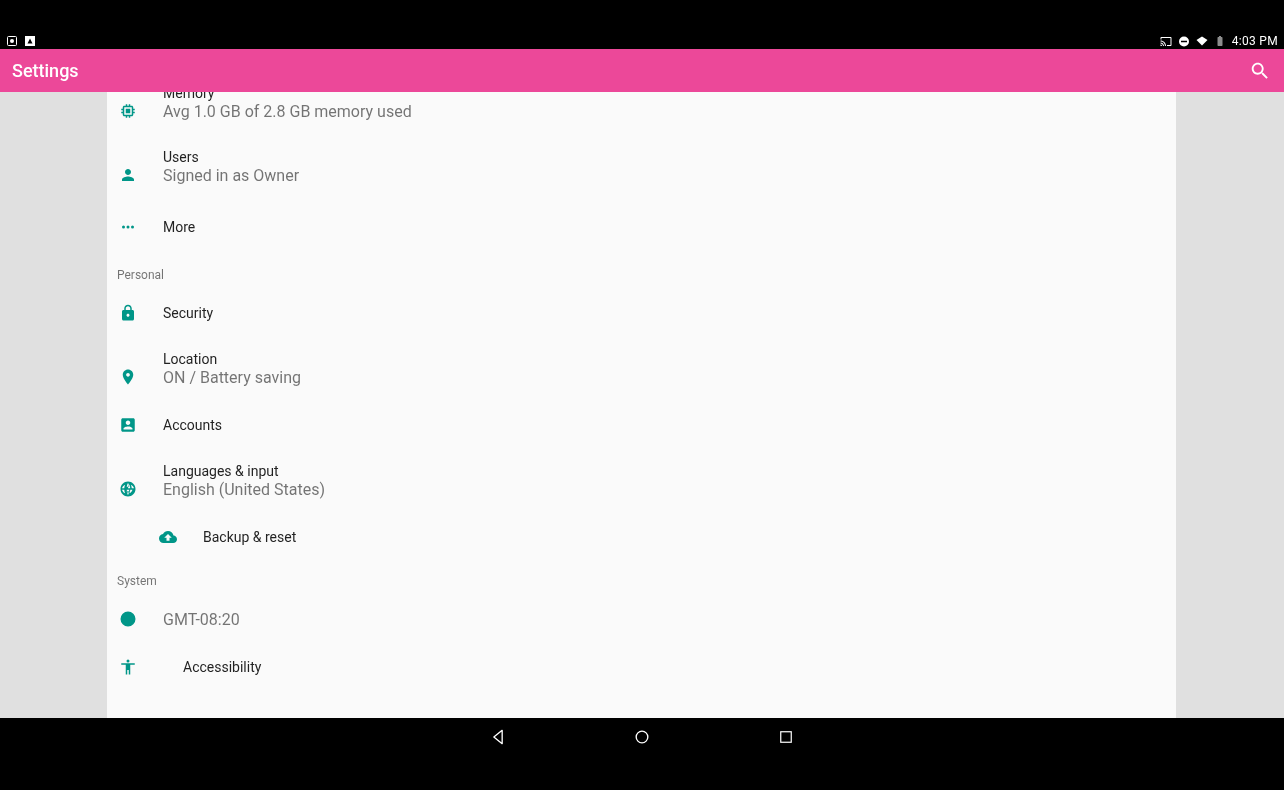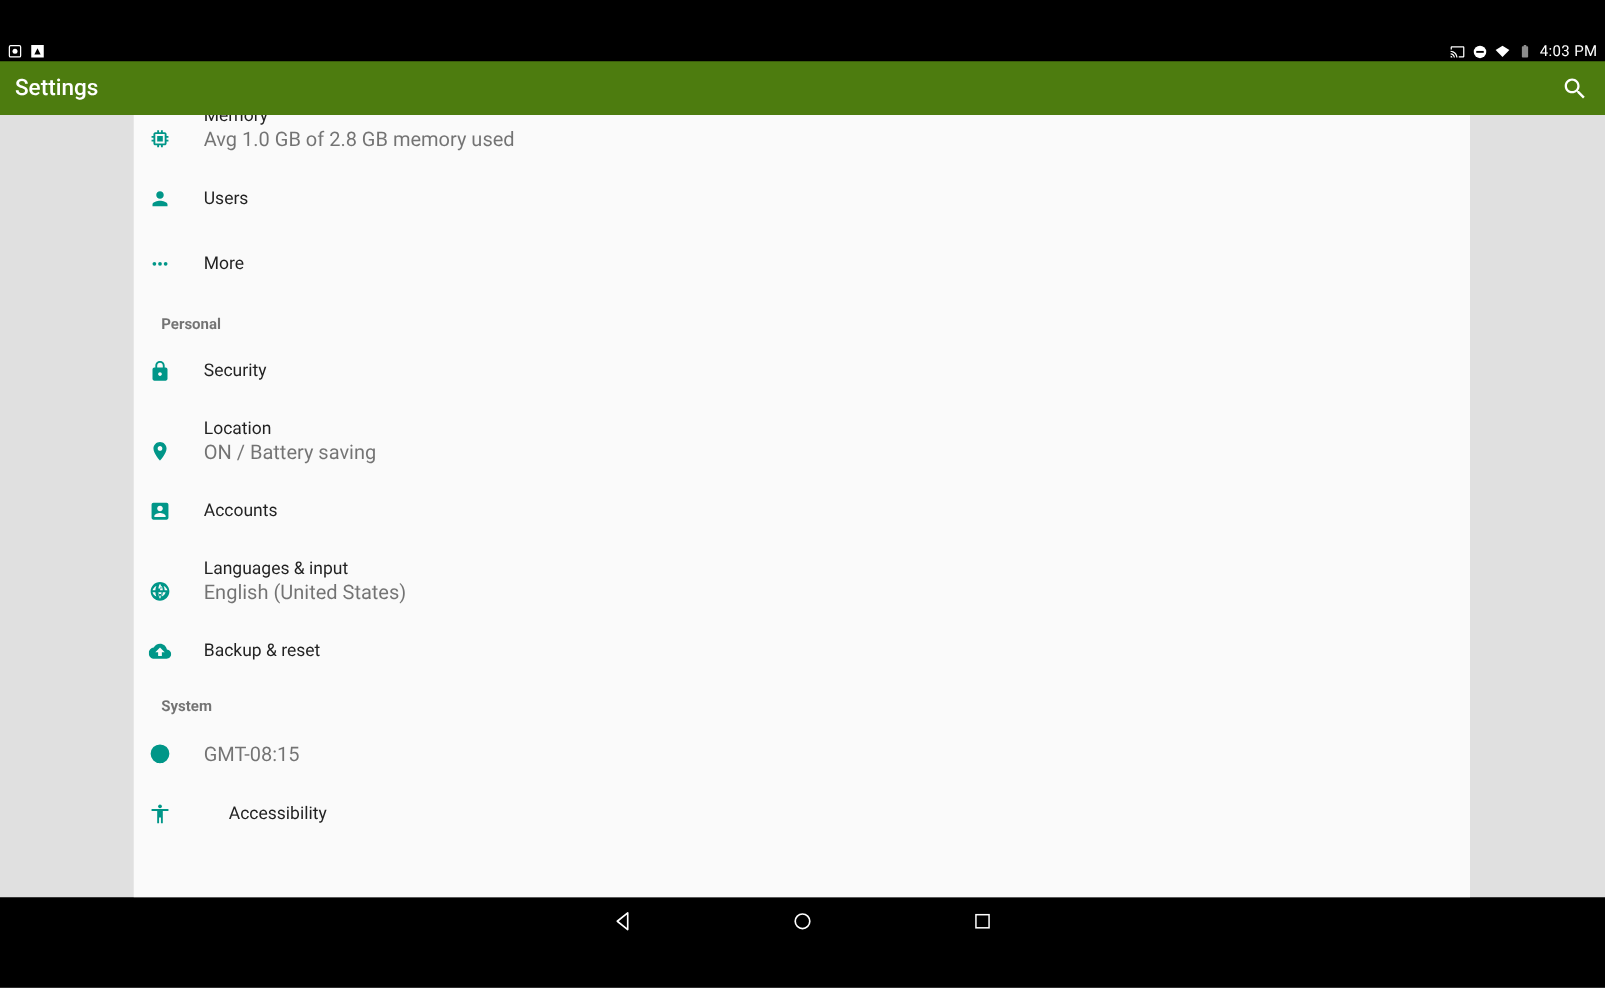--- a/index.html
+++ b/index.html
@@ -7,37 +7,37 @@
   .screen { position:relative; width:1284px; height:790px; background:#000; }
 
   
   .statusbar { position:absolute; top:33px; left:0; right:0; height:16px; background:#000; color:#fff; font-size:12px; display:flex; align-items:center; justify-content:space-between; padding:0 6px; }
   .status-left { display:flex; gap:6px; align-items:center; }
   .status-right { display:flex; gap:6px; align-items:center; }
   .status-ico { width:12px; height:12px; display:inline-flex; align-items:center; justify-content:center; }
   .clock { font-size:12px; letter-spacing:0.3px; }
 
   
-  .appbar { position:absolute; top:49px; left:0; right:0; height:43px; background:#4d7c0f; display:flex; align-items:center; justify-content:space-between; padding:0 12px; }
+  .appbar { position:absolute; top:49px; left:0; right:0; height:43px; background:#ec4899; display:flex; align-items:center; justify-content:space-between; padding:0 12px; }
   .appbar-title { color:#fff; font-size:18px; font-weight:500; }
   .appbar-search { width:24px; height:24px; display:flex; align-items:center; justify-content:center; cursor:pointer; }
 
   
   .content-bg { position:absolute; top:92px; left:0; right:0; bottom:72px; background:#E0E0E0; }
   .panel { position:absolute; top:0; bottom:0; left:107px; width:1069px; background:#FAFAFA; overflow:hidden; }
 
   .list { position:relative; }
   .row { display:flex; align-items:flex-end; padding:14px 16px 14px 10px; cursor:pointer; }
   .row.partial-top { padding-top:0; }
   .row-icon { width:46px; display:flex; align-items:center; justify-content:flex-start; padding-left:2px; padding-top:2px; }
   .row-icon svg { fill:#009688; }
   .row-text { flex:1; }
   .row-title { font-size:14px; color:rgba(0,0,0,0.87); line-height:18px; }
   .row-sub { font-size:16px; color:rgba(0,0,0,0.54); line-height:16px; margin-top:2px; }
-  .section-header { padding:14px 10px 6px 22px; font-size:12px; color:rgba(0,0,0,0.54);font-weight:bold; }
+  .section-header { padding:14px 10px 6px 10px; font-size:12px; color:rgba(0,0,0,0.54); }
 
   
   .navbar { position:absolute; left:0; right:0; bottom:34px; height:38px; background:#000; display:flex; align-items:center; justify-content:center; gap:120px; }
   .nav-btn { width:24px; height:24px; display:flex; align-items:center; justify-content:center; cursor:pointer; }
   .nav-btn svg { stroke:#fff; fill:none; stroke-width:1.6; }
 
 </style>
 </head>
 <body>
 
@@ -110,20 +110,21 @@
         </div>
 
         <div class="row">
           <div class="row-icon">
             <svg viewBox="0 0 24 24" width="18" height="18">
                 <path d="M12 12c2.21 0 4-1.79 4-4s-1.79-4-4-4-4 1.79-4 4 1.79 4 4 4zm0 2c-2.67 0-8 1.34-8 4v2h16v-2c0-2.66-5.33-4-8-4z"></path>
               </svg>
           </div>
           <div class="row-text">
             <div class="row-title">Users</div>
+            <div class="row-sub">Signed in as Owner</div>
           </div>
         </div>
 
         <div class="row" style="padding-top:18px;padding-bottom:18px;">
           <div class="row-icon">
             <svg viewBox="0 0 24 24" width="18" height="18">
                 <circle cx="6" cy="12" r="2"></circle>
                 <circle cx="12" cy="12" r="2"></circle>
                 <circle cx="18" cy="12" r="2"></circle>
               </svg>
@@ -174,42 +175,42 @@
             <svg viewBox="0 0 24 24" width="18" height="18">
                 <path d="M12 2C6.48 2 2 6.48 2 12s4.48 10 10 10 10-4.48 10-10S17.52 2 12 2zm7.93 9h-2.95c-.1-1.77-.5-3.39-1.13-4.73 2.17.94 3.76 2.96 4.08 4.73zM12 4c.83 1.2 1.48 3 1.68 5H10.3c.22-2 .87-3.8 1.7-5zM4.07 13h2.95c.1 1.77.5 3.39 1.13 4.73C6 16.79 4.39 14.77 4.07 13zm2.95-2H4.07c.32-1.77 1.91-3.79 4.08-4.73C7.52 7.61 7.12 9.23 7.02 11zM12 20c-.83-1.2-1.48-3-1.68-5h3.38c-.22 2-.87 3.8-1.7 5zm1.85-2.27c.63-1.34 1.03-2.96 1.13-4.73h2.95c-.32 1.77-1.91 3.79-4.08 4.73zM10.3 13h3.38c-.2 2-.85 3.8-1.68 5-.83-1.2-1.48-3-1.7-5zm3.55-6.73c.63 1.34 1.03 2.96 1.13 4.73h-2.96c.1-1.77.5-3.39 1.13-4.73z"></path>
               </svg>
           </div>
           <div class="row-text">
             <div class="row-title">Languages &amp; input</div>
             <div class="row-sub">English (United States)</div>
           </div>
         </div>
 
-        <div class="row" style="padding-top:14px;padding-bottom:14px;">
+        <div class="row" style="padding-top:14px;padding-bottom:14px;margin-left:40px;">
           <div class="row-icon">
             <svg viewBox="0 0 24 24" width="18" height="18">
                 <path d="M19.35 10.04C18.67 6.59 15.64 4 12 4 9.11 4 6.6 5.64 5.35 8.04 2.34 8.36 0 10.91 0 14c0 3.31 2.69 6 6 6h13c2.76 0 5-2.24 5-5 0-2.64-2.05-4.78-4.65-4.96zM14 13v4h-4v-4H7l5-5 5 5h-3z"></path>
               </svg>
           </div>
           <div class="row-text">
             <div class="row-title">Backup &amp; reset</div>
           </div>
         </div>
 
         <div class="section-header">System</div>
 
         <div class="row">
           <div class="row-icon">
             <svg viewBox="0 0 24 24" width="18" height="18" fill="none" stroke="#009688" stroke-width="2">
                 <circle cx="12" cy="12" r="9"></circle>
                 <path d="M12 7v5l3 2"></path>
               </svg>
           </div>
           <div class="row-text">
-            <div class="row-sub">GMT-08:15</div>
+            <div class="row-sub">GMT-08:20</div>
           </div>
         </div>
 
         <div class="row" style="padding-top:14px;padding-bottom:14px;gap:20px;">
           <div class="row-icon">
             <svg viewBox="0 0 24 24" width="18" height="18">
                 <circle cx="12" cy="4" r="2"></circle>
                 <path d="M21 9h-6v13h-2v-6h-2v6H9V9H3V7h18v2z"></path>
               </svg>
           </div>

